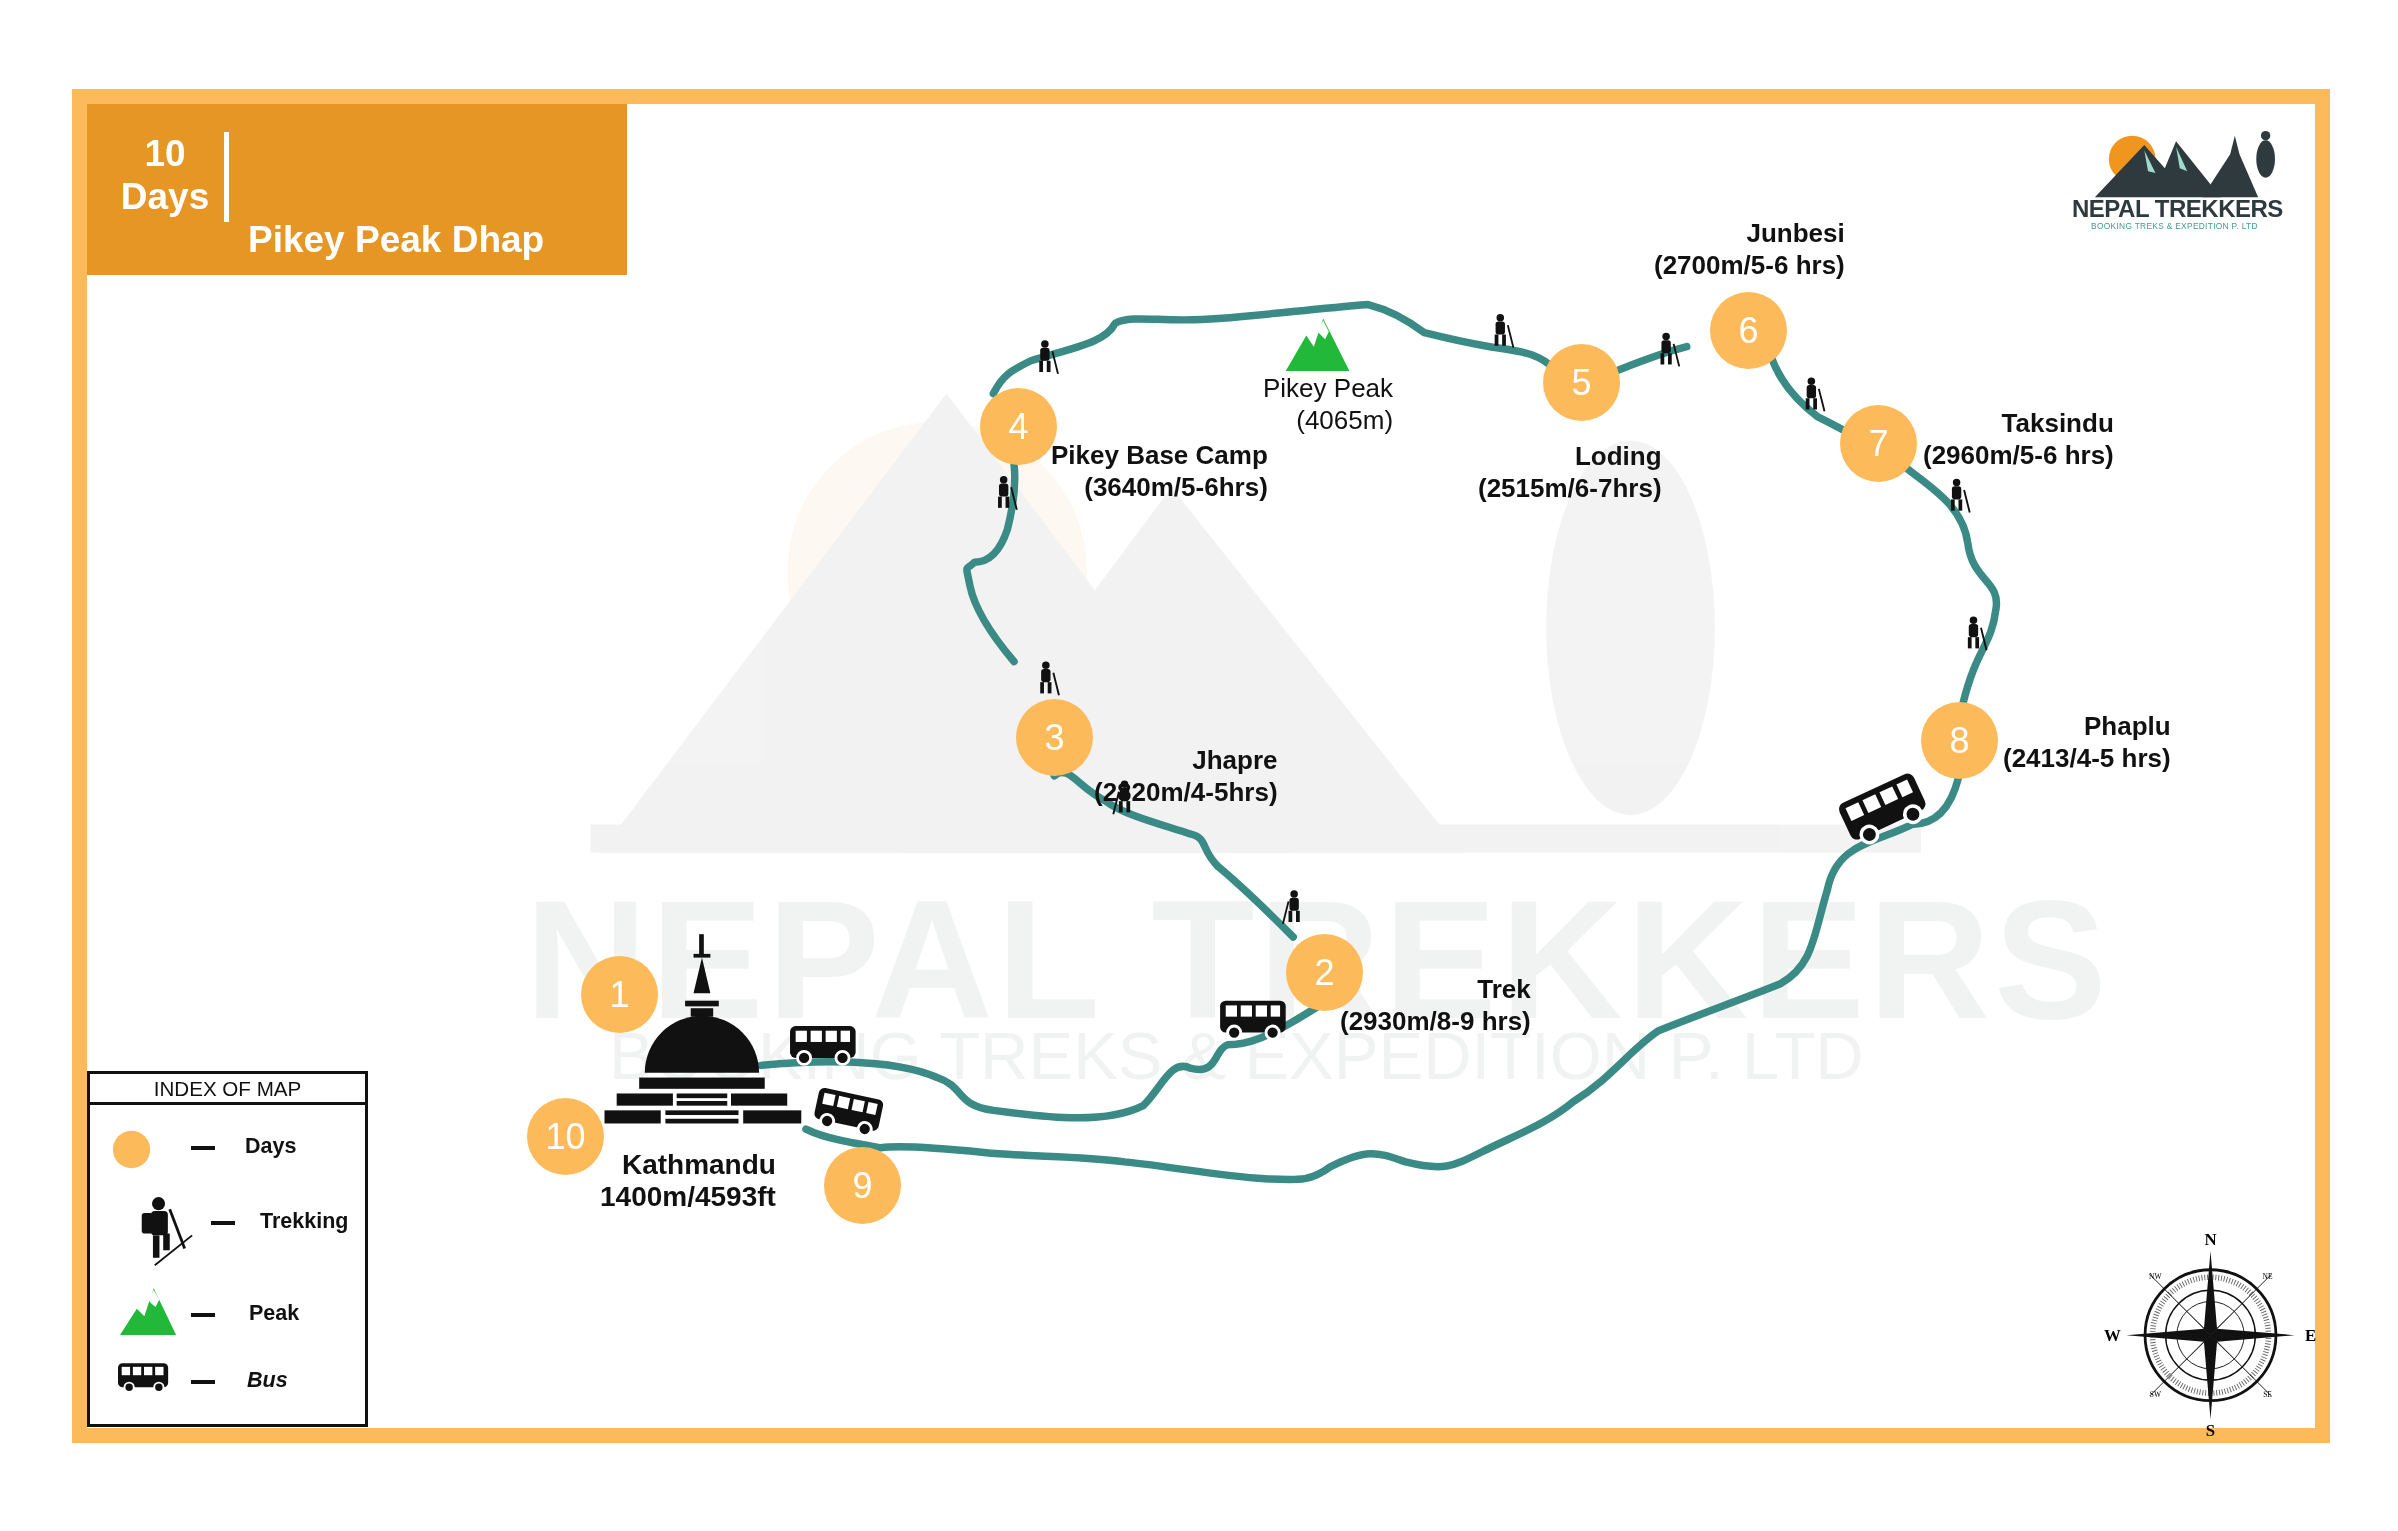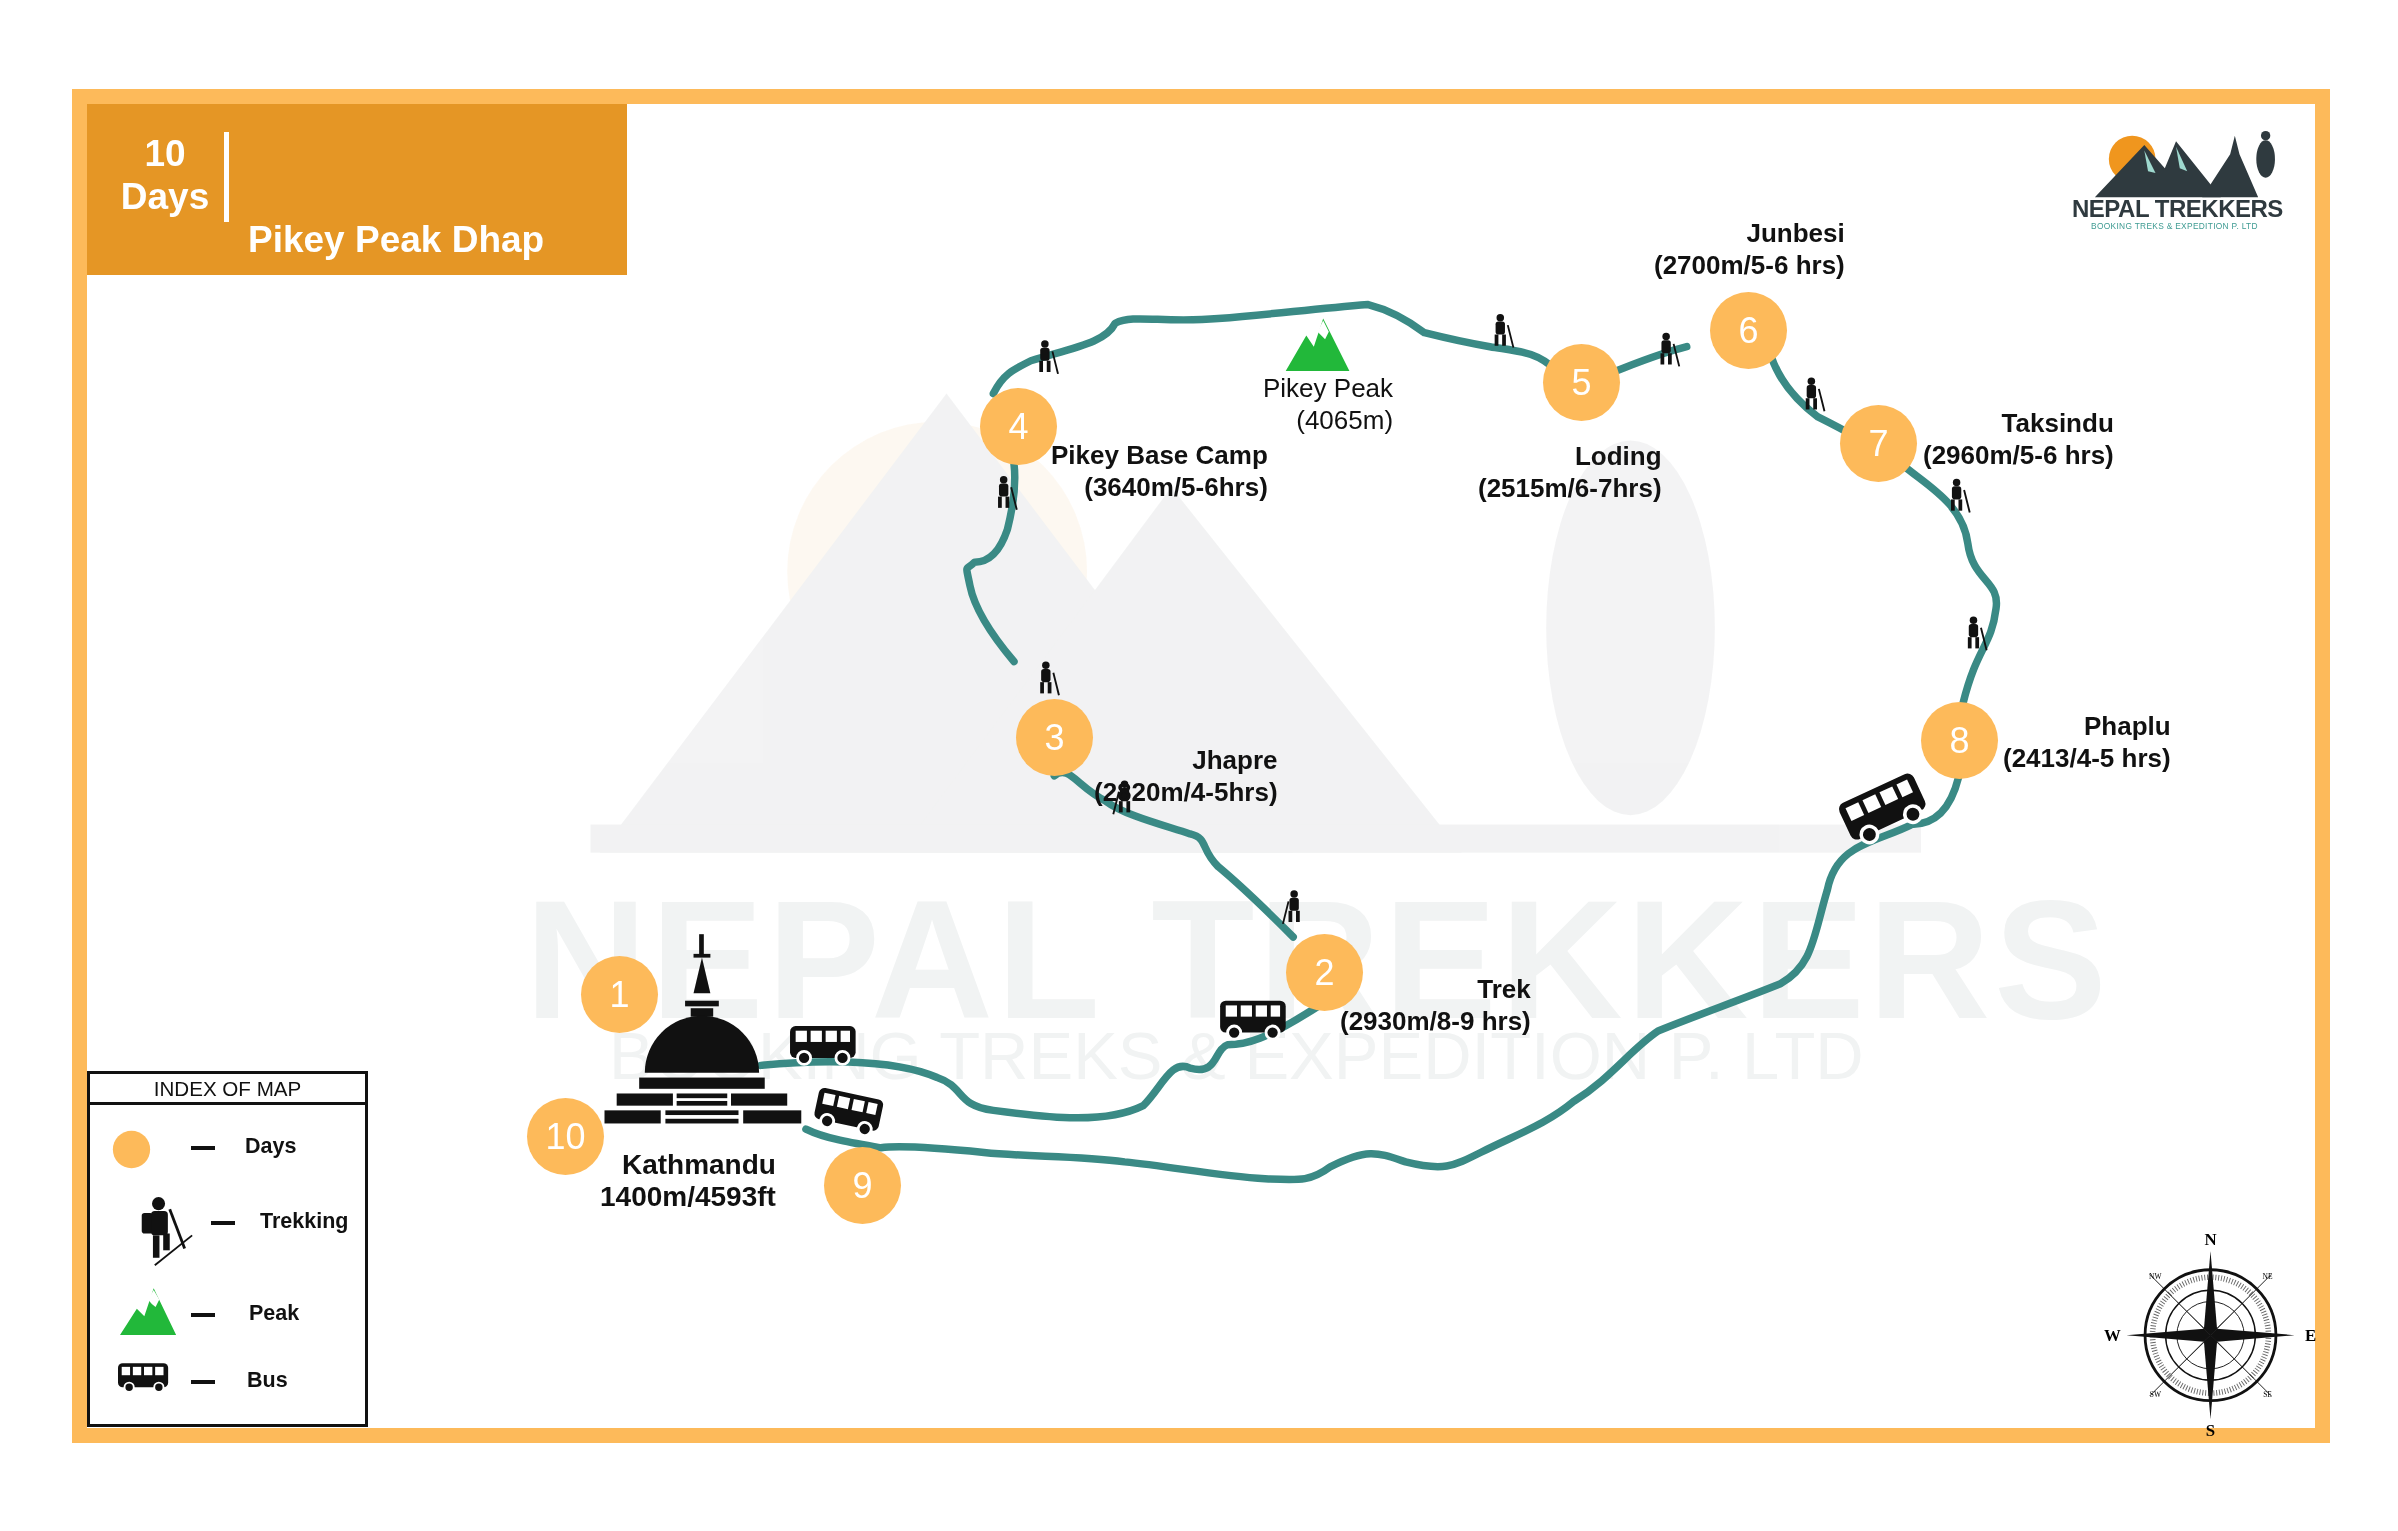--- a/index.html
+++ b/index.html
@@ -292,21 +292,21 @@
     <div class="legend-text" style="left:150px;">Trekking</div>
   </div>
   <div class="legend-row" style="top:214px;">
     <svg style="position:absolute;left:30px;top:0;" width="58" height="49" viewBox="0 0 62 52">
       <polygon points="0,50 18,22 26,30 36,0 60,50" fill="#22B83A"></polygon>
         <polygon points="30,12 36,2 42,12 38,20 34,17" fill="#fff"></polygon>
     </svg>
     <div class="legend-dash"></div>
     <div class="legend-text" style="left:159px;">Peak</div>
   </div>
-  <div class="legend-row" style="top:281px;">
+  <div class="legend-row" style="top:281px;font-style:italic;">
     <svg style="position:absolute;left:28px;top:5.6px;" width="52" height="34" viewBox="0 0 56 36">
       <rect x="0" y="2" width="54" height="26" rx="5" fill="#111"></rect>
         <rect x="4" y="6" width="9" height="9" fill="#fff"></rect>
         <rect x="16" y="6" width="9" height="9" fill="#fff"></rect>
         <rect x="28" y="6" width="9" height="9" fill="#fff"></rect>
         <rect x="40" y="6" width="9" height="9" fill="#fff"></rect>
         <circle cx="12" cy="28" r="5" fill="#111" stroke="#fff" stroke-width="2"></circle>
         <circle cx="44" cy="28" r="5" fill="#111" stroke="#fff" stroke-width="2"></circle>
     </svg>
     <div class="legend-dash"></div>

